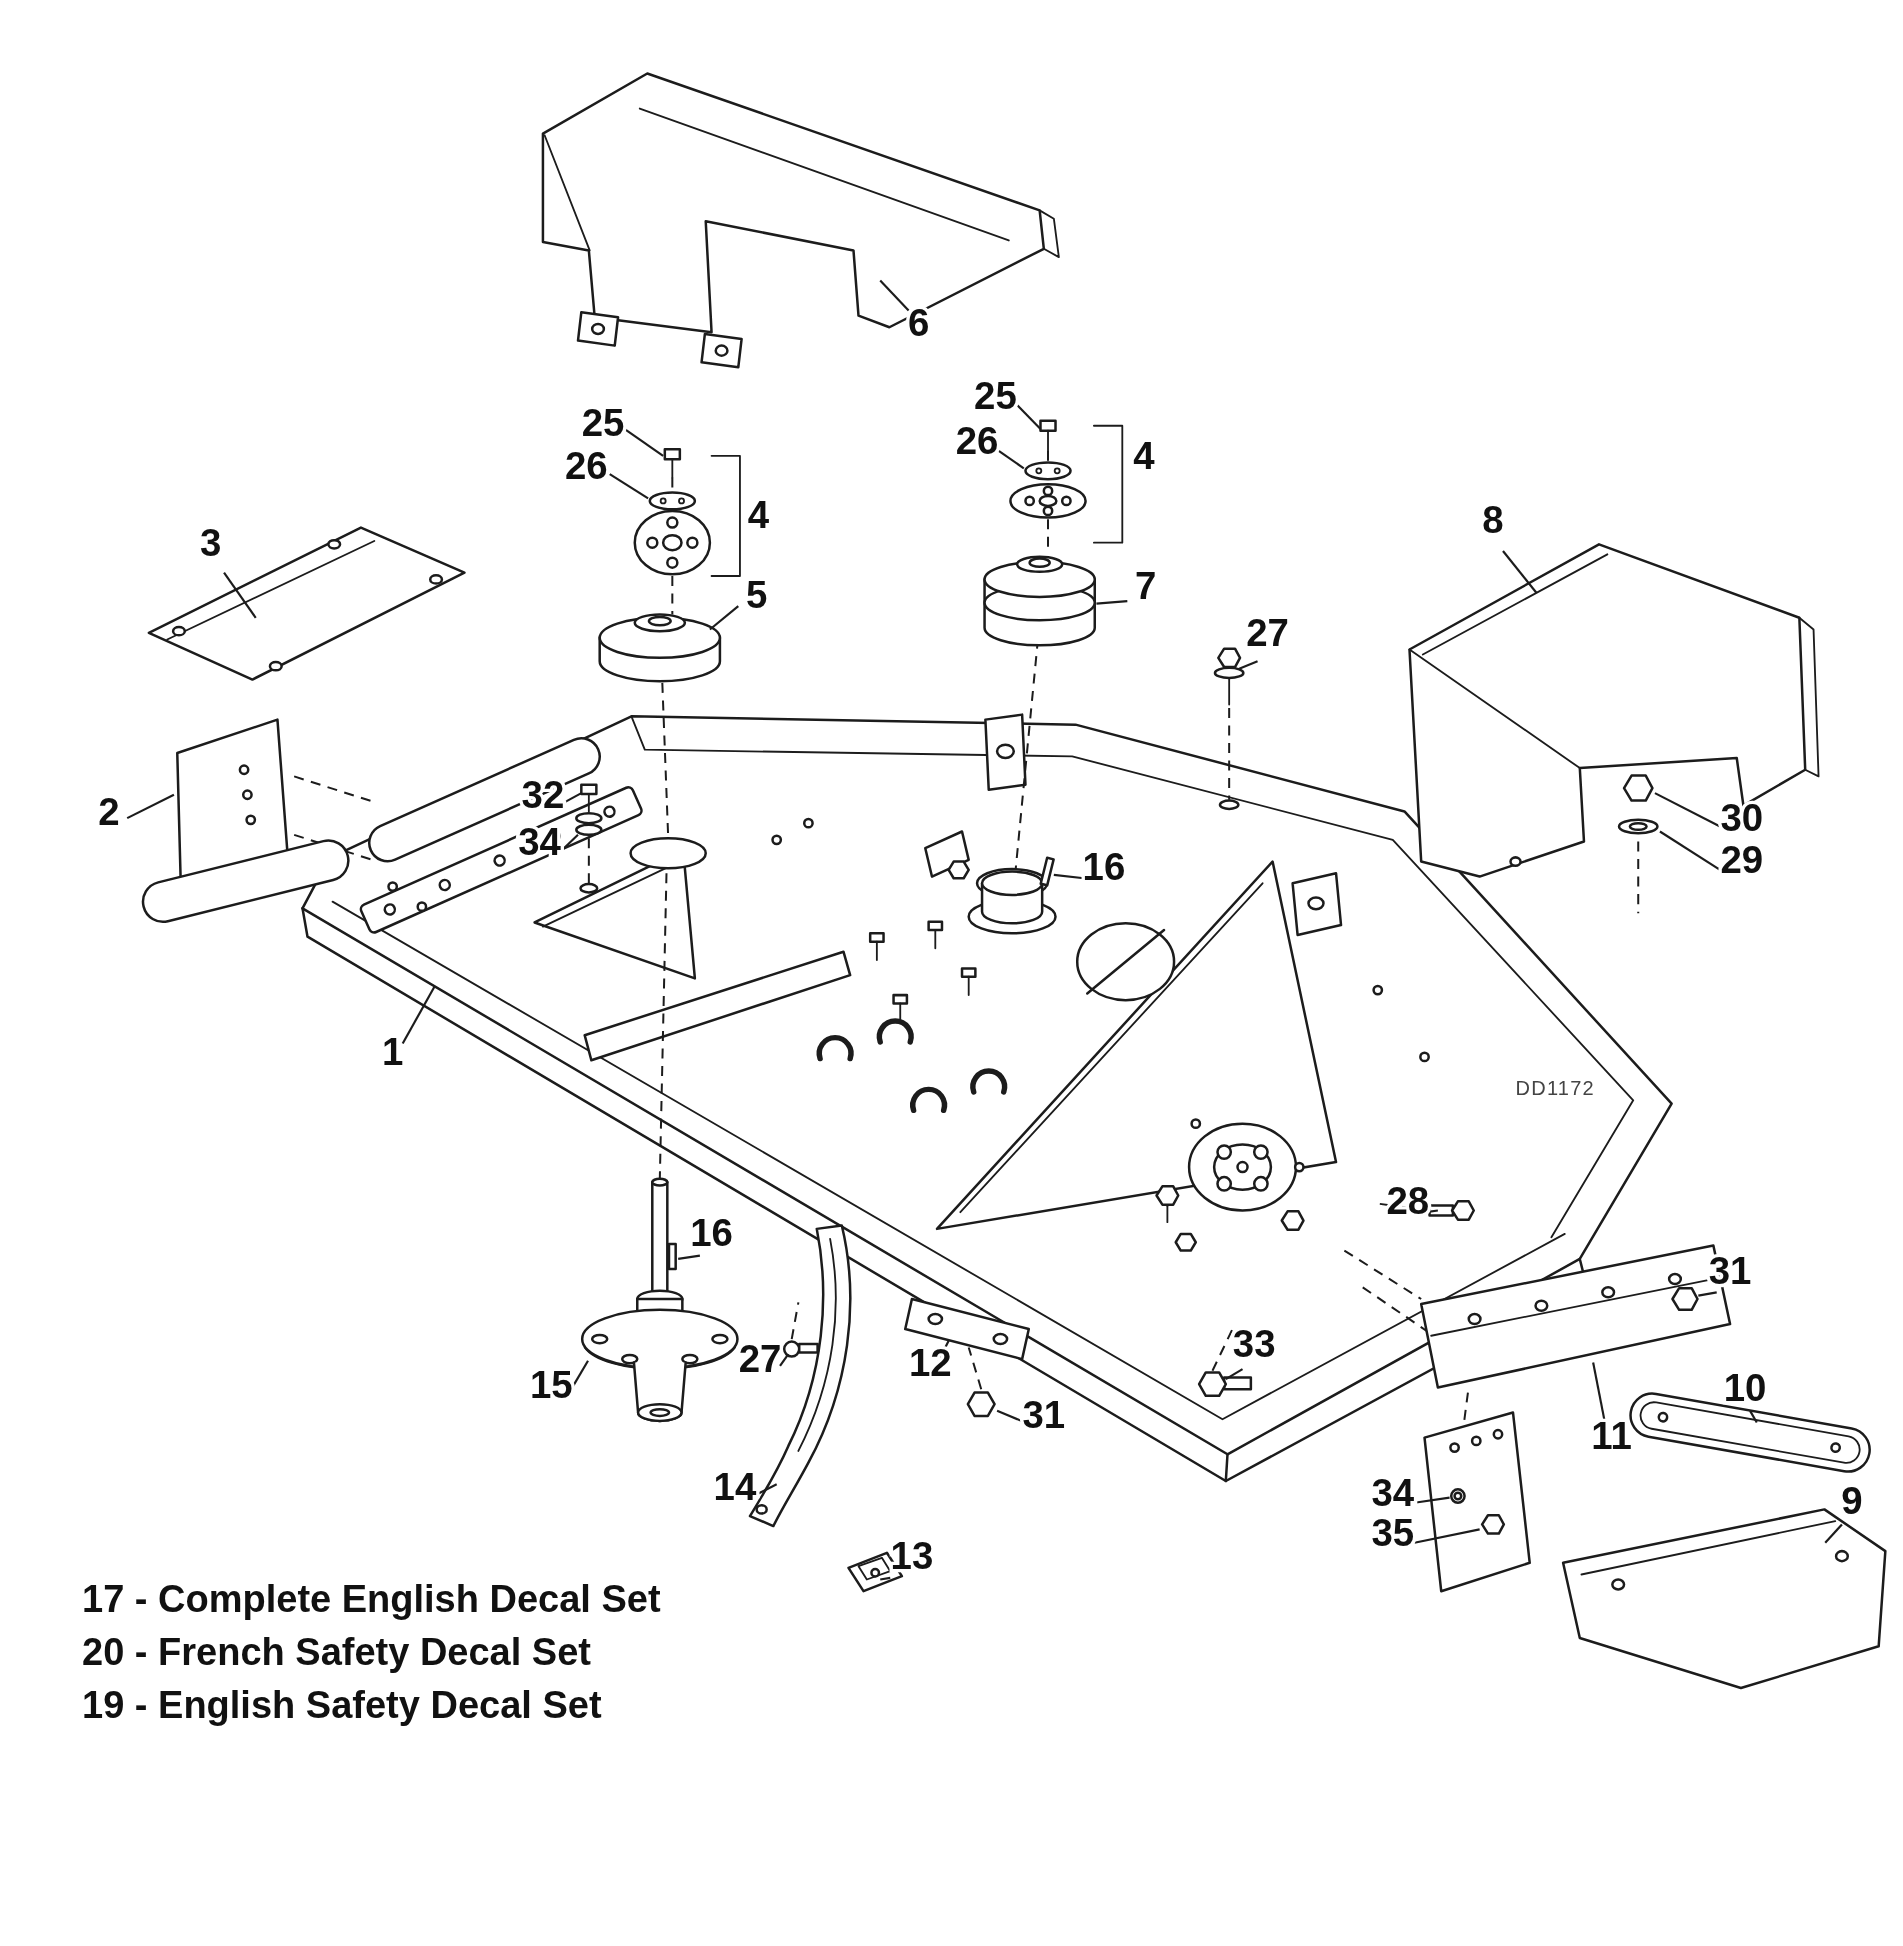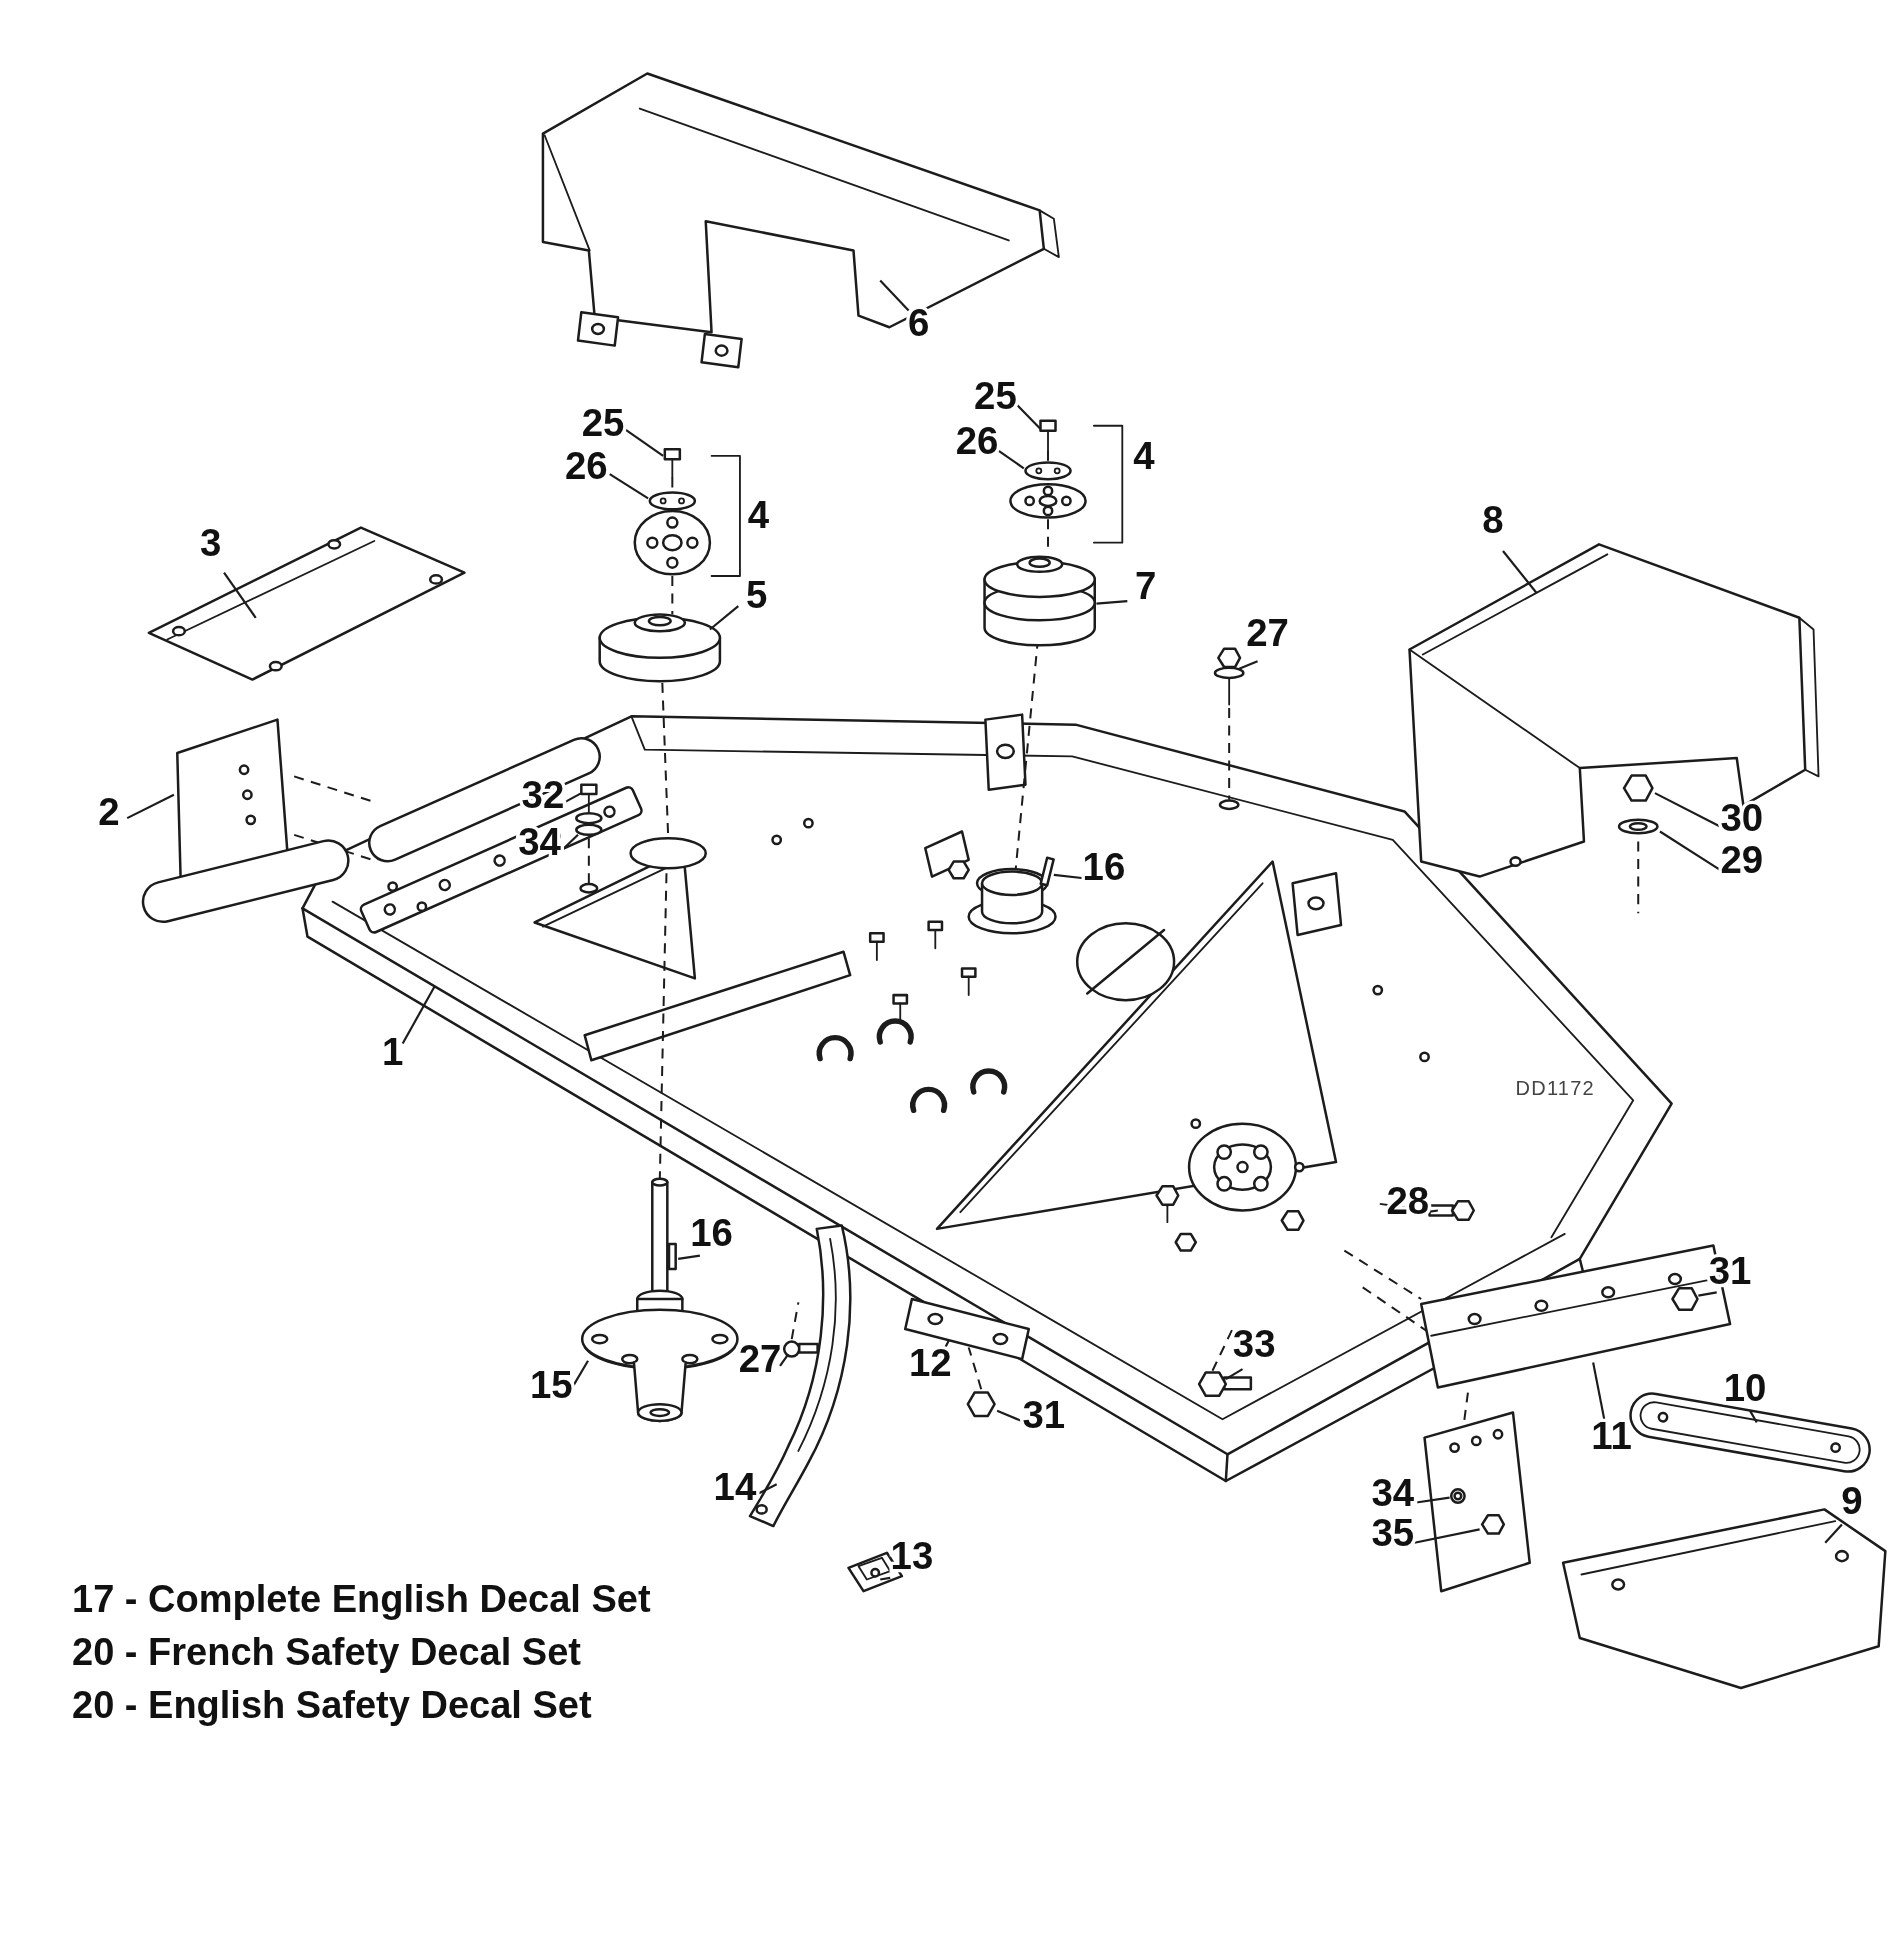--- a/index.html
+++ b/index.html
@@ -9,21 +9,21 @@
   .stage svg{position:absolute;left:0;top:0}
   svg .ln{fill:none;stroke:#1c1c1c;stroke-width:3;stroke-linecap:round;stroke-linejoin:round}
   svg .fc{fill:#fff;stroke:#1c1c1c;stroke-width:3;stroke-linecap:round;stroke-linejoin:round}
   svg .tn{fill:none;stroke:#1c1c1c;stroke-width:2.2;stroke-linecap:round;stroke-linejoin:round}
   svg .dash{fill:none;stroke:#1c1c1c;stroke-width:2.4;stroke-dasharray:12 9}
   svg .leader{fill:none;stroke:#1c1c1c;stroke-width:2.6}
   svg .clip{fill:none;stroke:#1c1c1c;stroke-width:6.5;stroke-linecap:round}
   .callout{font-family:"Liberation Sans",sans-serif;font-size:46px;font-weight:bold;fill:#111;
            stroke:#fff;stroke-width:8px;paint-order:stroke;text-anchor:middle}
   .code{font-family:"Liberation Sans",sans-serif;font-size:24px;fill:#444;letter-spacing:1.5px}
-  .legend{position:absolute;left:72px;top:1573px}
+  .legend{position:absolute;left:82px;top:1573px}
   .legend .legend-line{font-size:38px;font-weight:bold;color:#111;line-height:53px;white-space:nowrap}
 </style>
 </head>
 <body>
 
 <div class="stage">
 <svg width="1904" height="1946" viewBox="0 0 2280 2331">
 
   <g>
     <path class="fc" d="M 362 1088 L 394 1028 L 756 858 L 1288 868 L 1682 972 L 2002 1322 L 1892 1508 L 1470 1742 Z"></path>
@@ -385,16 +385,16 @@
     <text class="callout" x="1092" y="1880">13</text>
     <text class="callout" x="2218" y="1814">9</text>
   </g>
 
   <text class="code" x="1815" y="1312">DD1172</text>
 </svg>
 
 <div class="legend">
   <div class="legend-line">17 - Complete English Decal Set</div>
   <div class="legend-line">20 - French Safety Decal Set</div>
-  <div class="legend-line">20 - English Safety Decal Set</div>
+  <div class="legend-line">19 - English Safety Decal Set</div>
 </div>
 </div>
 
 
 </body></html>

